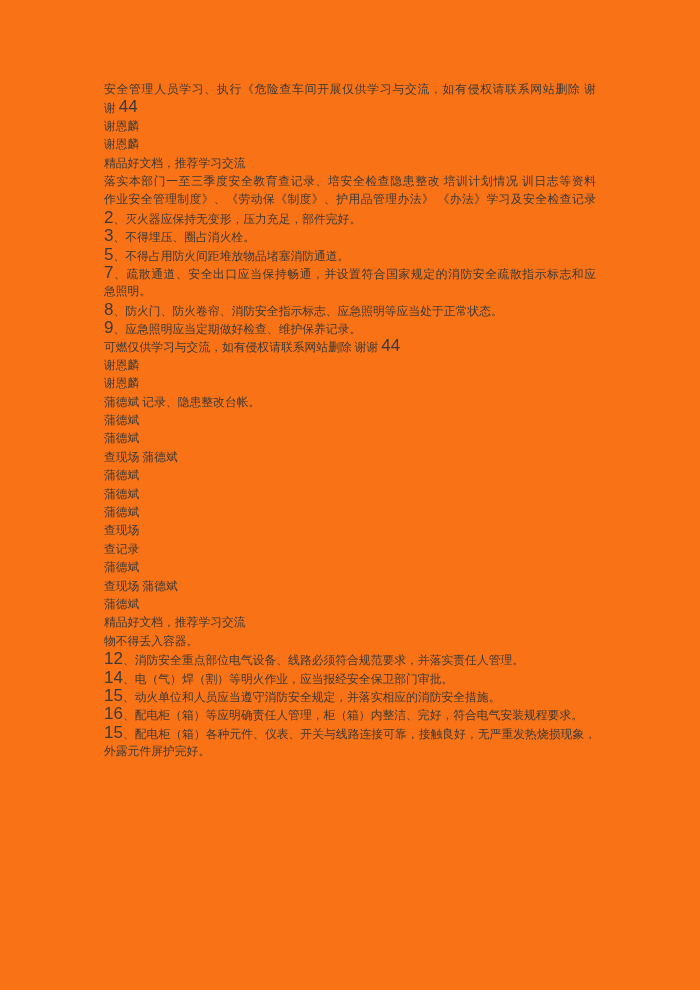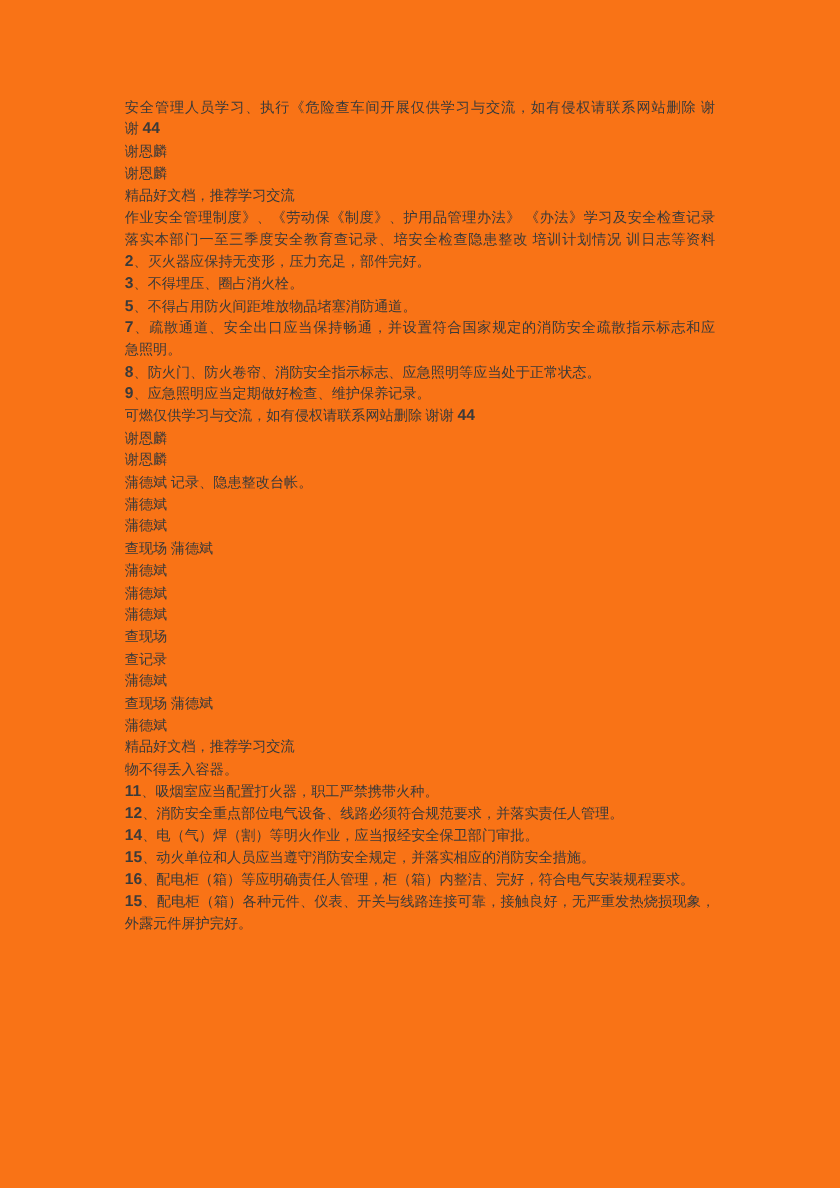--- a/index.html
+++ b/index.html
@@ -33,36 +33,36 @@
     overflow: hidden;
     white-space: normal;
   }
   .line.justify {
     text-align: justify;
     text-align-last: justify;
     text-justify: inter-character;
   }
   .num {
     font-family: "Liberation Sans", "DejaVu Sans", sans-serif;
-    font-weight: bold;
-    font-size: 13px;
+    font-weight: normal;
+    font-size: 17px;
   }
 </style>
 </head>
 <body>
 
 <div class="page" style="background: #f97316;">
   <div class="doc" style="color: rgb(58, 58, 58);">
       <div class="line justify">安全管理人员学习、执行《危险查车间开展仅供学习与交流，如有侵权请联系网站删除 谢</div>
       <div class="line">谢 <span class="num">44</span></div>
       <div class="line">谢恩麟</div>
       <div class="line">谢恩麟</div>
       <div class="line">精品好文档，推荐学习交流</div>
+      <div class="line justify">落实本部门一至三季度安全教育查记录、培安全检查隐患整改 培训计划情况 训日志等资料</div>
       <div class="line justify">作业安全管理制度》、《劳动保《制度》、护用品管理办法》 《办法》学习及安全检查记录</div>
-      <div class="line justify">落实本部门一至三季度安全教育查记录、培安全检查隐患整改 培训计划情况 训日志等资料</div>
       <div class="line"><span class="num">2</span>、灭火器应保持无变形，压力充足，部件完好。</div>
       <div class="line"><span class="num">3</span>、不得埋压、圈占消火栓。</div>
       <div class="line"><span class="num">5</span>、不得占用防火间距堆放物品堵塞消防通道。</div>
       <div class="line justify"><span class="num">7</span>、疏散通道、安全出口应当保持畅通，并设置符合国家规定的消防安全疏散指示标志和应</div>
       <div class="line">急照明。</div>
       <div class="line"><span class="num">8</span>、防火门、防火卷帘、消防安全指示标志、应急照明等应当处于正常状态。</div>
       <div class="line"><span class="num">9</span>、应急照明应当定期做好检查、维护保养记录。</div>
       <div class="line">可燃仅供学习与交流，如有侵权请联系网站删除 谢谢 <span class="num">44</span></div>
       <div class="line">谢恩麟</div>
       <div class="line">谢恩麟</div>
@@ -73,21 +73,20 @@
       <div class="line">蒲德斌</div>
       <div class="line">蒲德斌</div>
       <div class="line">蒲德斌</div>
       <div class="line">查现场</div>
       <div class="line">查记录</div>
       <div class="line">蒲德斌</div>
       <div class="line">查现场 蒲德斌</div>
       <div class="line">蒲德斌</div>
       <div class="line">精品好文档，推荐学习交流</div>
       <div class="line">物不得丢入容器。</div>
-      <div class="line"><span class="num">11</span>、吸烟室应当配置打火器，职工严禁携带火种。</div>
       <div class="line"><span class="num">12</span>、消防安全重点部位电气设备、线路必须符合规范要求，并落实责任人管理。</div>
       <div class="line"><span class="num">14</span>、电（气）焊（割）等明火作业，应当报经安全保卫部门审批。</div>
       <div class="line"><span class="num">15</span>、动火单位和人员应当遵守消防安全规定，并落实相应的消防安全措施。</div>
       <div class="line"><span class="num">16</span>、配电柜（箱）等应明确责任人管理，柜（箱）内整洁、完好，符合电气安装规程要求。</div>
       <div class="line justify"><span class="num">15</span>、配电柜（箱）各种元件、仪表、开关与线路连接可靠，接触良好，无严重发热烧损现象，</div>
       <div class="line">外露元件屏护完好。</div>
     </div>
 </div>
 
 </body></html>

